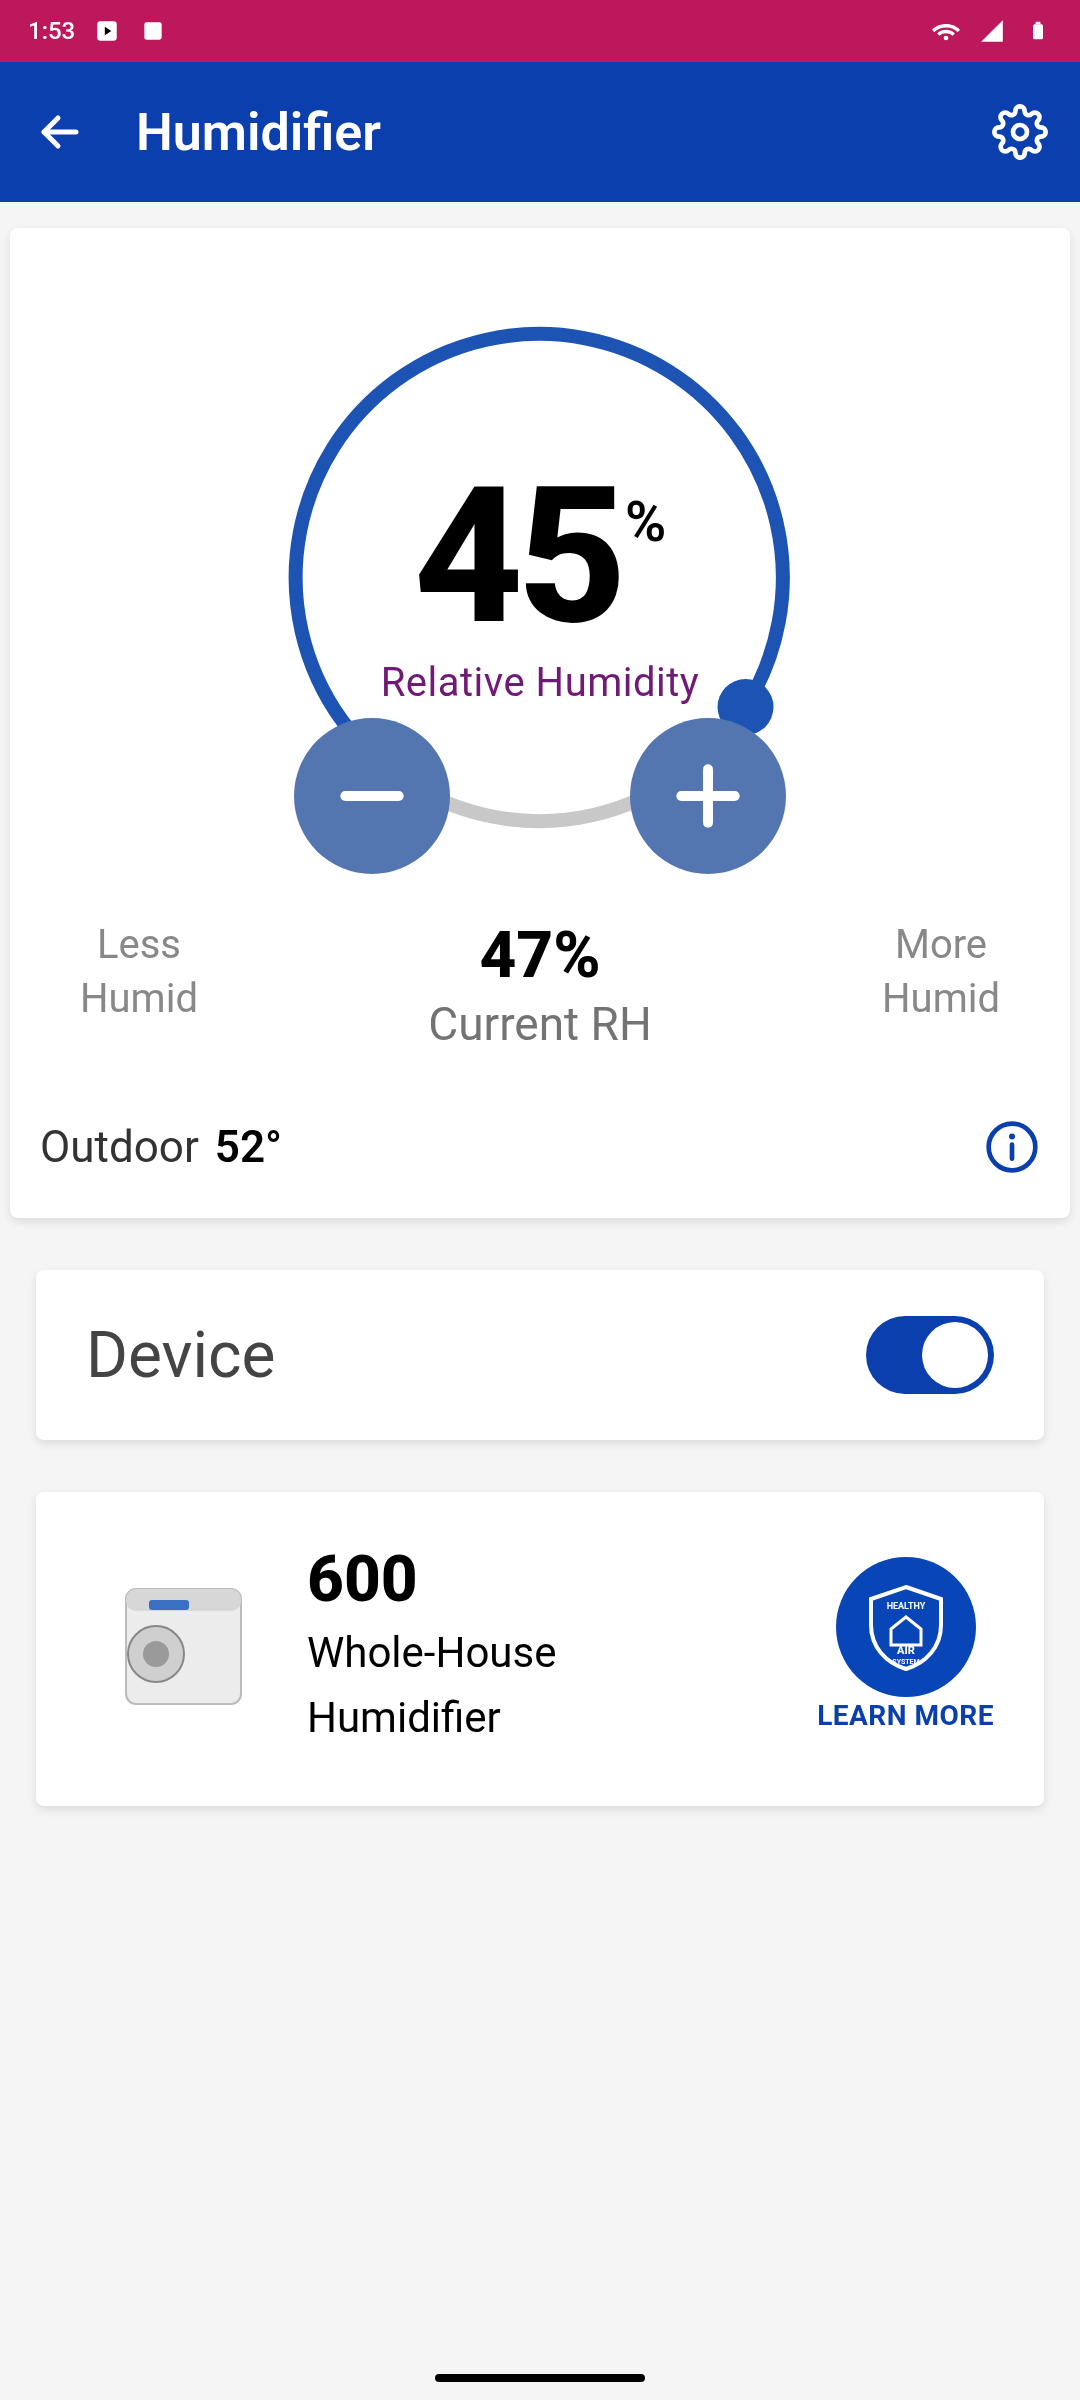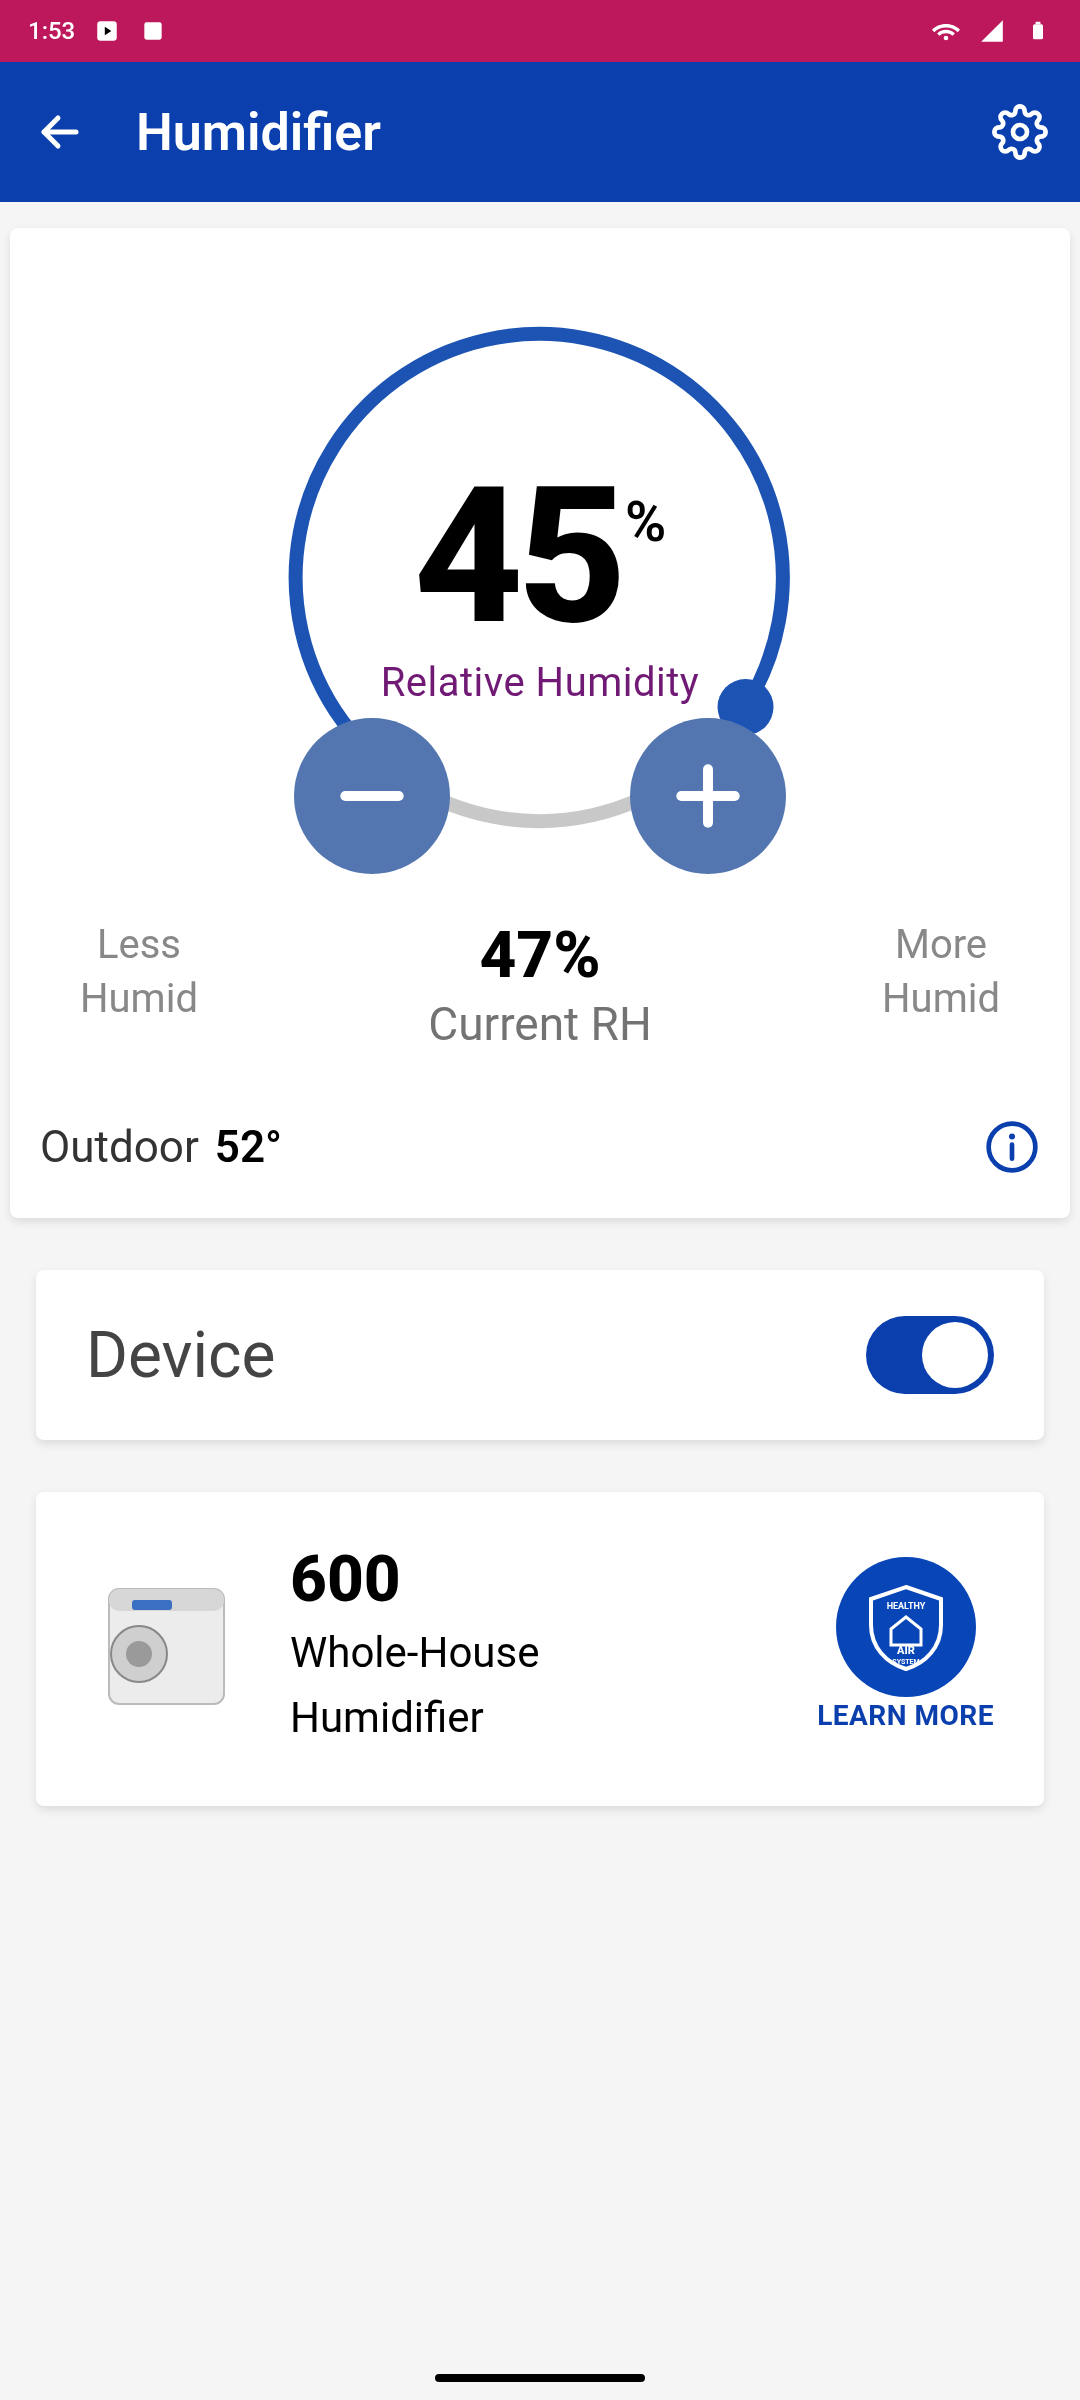--- a/index.html
+++ b/index.html
@@ -90,21 +90,21 @@
     position: relative; cursor: pointer;
   }
   .toggle .knob {
     position: absolute; top: 6px; right: 6px;
     width: 66px; height: 66px; border-radius: 50%; background: #fff;
   }
 
   
   .product-card {
     display: flex; align-items: center; gap: 46px;
-    padding: 50px 50px 60px 48px; margin-left: 26px; margin-right: 26px; justify-content: center;
+    padding: 50px 50px 60px 65px; margin-left: 26px; margin-right: 26px; justify-content: center;
   }
   .product-img {
     width: 160px; height: 150px; position: relative;
     display: flex; align-items: center; justify-content: center;
   }
   .product-text { flex: 1; }
   .product-model { font-size: 64px; font-weight: 800; }
   .product-desc  { font-size: 42px; margin-top: 8px; line-height: 1.35; }
   .learn-col { display: flex; flex-direction: column; align-items: center; gap: 2px; margin-left: 48px; }
   .badge-icon {

